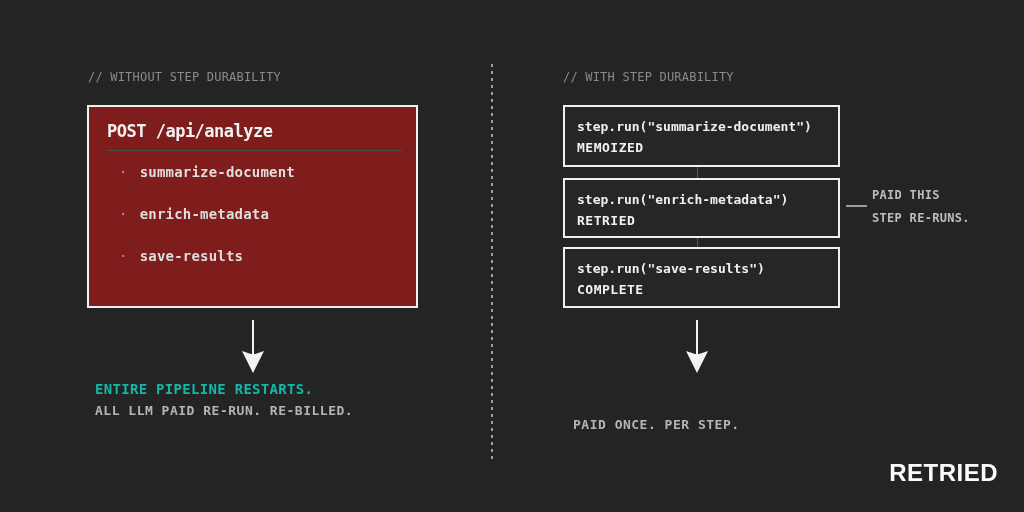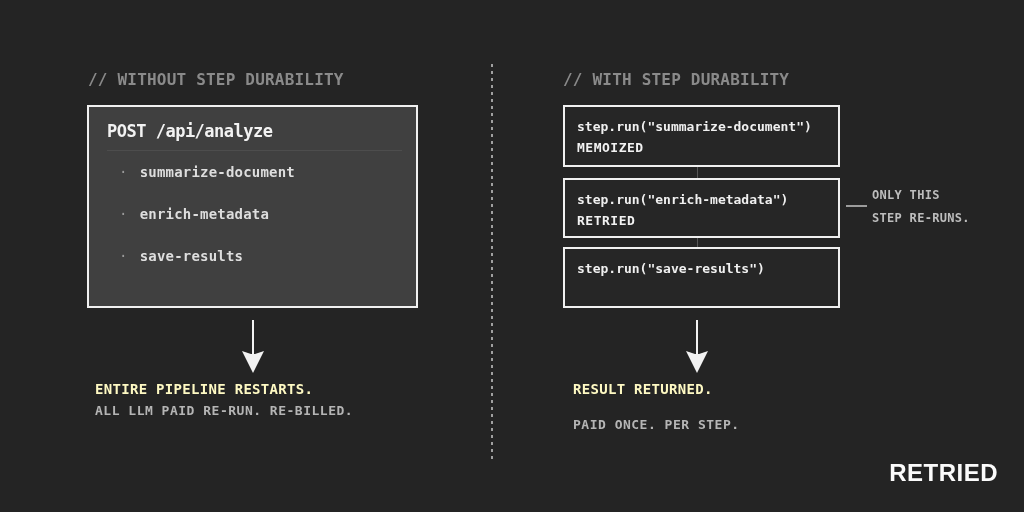--- a/index.html
+++ b/index.html
@@ -11,36 +11,36 @@
   }
   .canvas {
     position: absolute;
     width: 1024px; height: 512px;
     top: 0; left: 0;
   }
 
   
   .section-header {
     position: absolute;
-    font-size: 16px;
-    font-weight: bold;
+    font-size: 12px;
+    font-weight: normal;
     letter-spacing: 0.2px;
     color: #8a8a8a;
     white-space: nowrap;
   }
   #left-header  { left: 88px;  top: 70px; }
   #right-header { left: 563px; top: 70px; }
 
   
   .pipeline-box {
     position: absolute;
     left: 87px; top: 105px;
     width: 331px; height: 203px;
     border: 2px solid #f0f0f0;
-    background: #404040;
+    background: #7f1d1d;
   }
   .pipeline-title {
     position: absolute;
     left: 18px; top: 14px;
     font-size: 17px;
     font-weight: bold;
     letter-spacing: -0.5px;
     color: #f2f2f2;
     white-space: nowrap;
   }
@@ -132,21 +132,21 @@
   }
   #left-arrow  { left: 241px; }
   #right-arrow { left: 685px; }
 
   
   .result-primary {
     position: absolute;
     font-size: 14px;
     font-weight: bold;
     letter-spacing: 0.3px;
-    color: #fef9c3;
+    color: #14b8a6;
     white-space: nowrap;
   }
   .result-secondary {
     position: absolute;
     font-size: 13px;
     font-weight: bold;
     letter-spacing: 0.5px;
     color: #b5b5b5;
     white-space: nowrap;
   }
@@ -221,29 +221,29 @@
   <div class="step-connector" id="connector-0"></div>
 
   <div class="step-box" id="step-box-1">
     <span class="step-code">step.run("enrich-metadata")</span>
     <span class="step-status">RETRIED</span>
   </div>
   <div class="step-connector" id="connector-1"></div>
 
   <div class="step-box" id="step-box-2">
     <span class="step-code">step.run("save-results")</span>
+    <span class="step-status">COMPLETE</span>
   </div>
 
   <div class="annotation-dash"></div>
-  <div class="annotation-text" id="annotation-line-1">ONLY THIS</div>
+  <div class="annotation-text" id="annotation-line-1">PAID THIS</div>
   <div class="annotation-text" id="annotation-line-2">STEP RE-RUNS.</div>
 
   <svg class="down-arrow" id="right-arrow" viewBox="0 0 24 54">
     <line x1="12" y1="0" x2="12" y2="36" stroke="#f2f2f2" stroke-width="2"></line>
     <polygon points="12,53 1,31 10,34 14,34 23,31" fill="#f2f2f2"></polygon>
   </svg>
 
-  <div class="result-primary" id="right-result-primary">RESULT RETURNED.</div>
   <div class="result-secondary" id="right-result-secondary">PAID ONCE. PER STEP.</div>
 
   <div class="logo">RETRIED</div>
 
 </div>
 
 </body></html>

